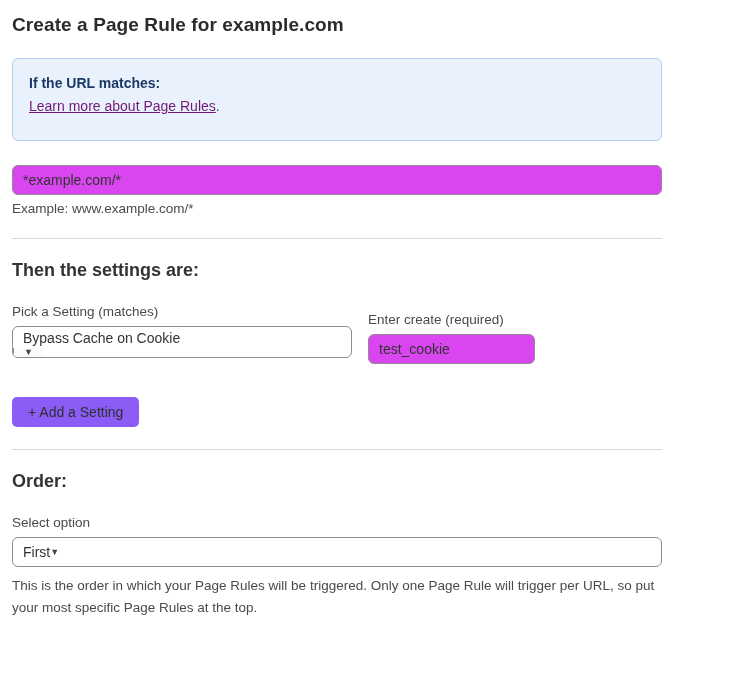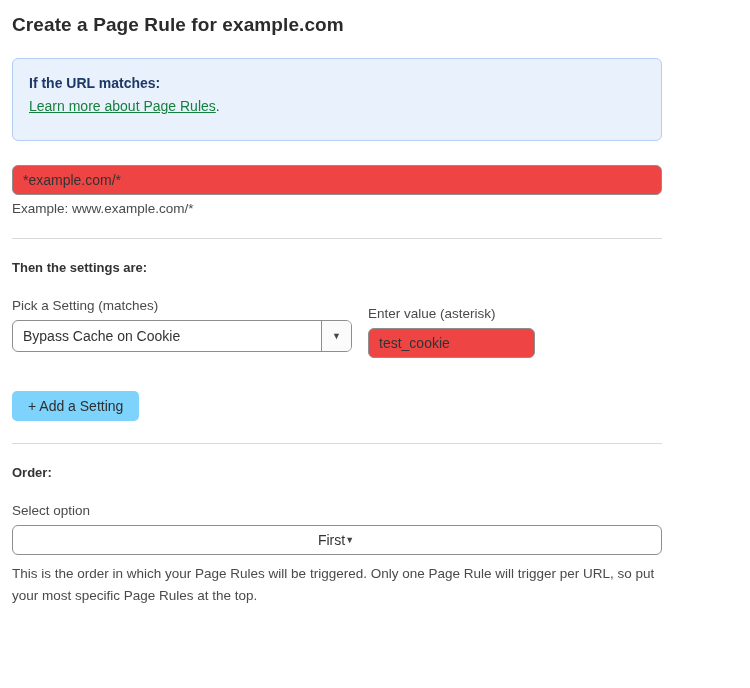--- a/index.html
+++ b/index.html
@@ -31,54 +31,54 @@
     line-height: 23px;
     color: #25477c;
     margin-bottom: 24px;
   }
   .info-box .info-heading {
     font-weight: bold;
     color: #1c3866;
   }
   .info-box .info-body { margin-top: 1px; }
   .info-box a.info-link {
-    color: #15803d;
+    color: #701a75;
     text-decoration: underline;
     cursor: pointer;
   }
   .field-label {
     font-size: 13.5px;
     color: #4a4a4a;
     margin-bottom: 7px;
   }
   input.text-input {
     display: block;
     width: 100%;
     height: 30px;
     border: 1px solid #8e8e8e;
     border-radius: 6px;
     padding: 0 10px;
     font-size: 14px;
     color: #333333;
-    background: #ef4444;
+    background: #d946ef;
     font-family: "Liberation Sans", "DejaVu Sans", sans-serif;
     outline: none;
   }
   .field-helper {
     font-size: 13.5px;
     color: #4a4a4a;
     margin-top: 6px;
   }
   .divider {
     border: none;
     border-top: 1px solid #d9d9d9;
     margin: 22px 0 0 0;
   }
   .section-heading {
-    font-size: 13px;
+    font-size: 18px;
     font-weight: bold;
     color: #333333;
     margin-top: 21px;
   }
   .settings-row {
     display: flex;
     align-items: flex-start;
     margin-top: 23px;
   }
   .setting-group { width: 340px; }
@@ -86,20 +86,21 @@
   .select-combo {
     display: flex;
     align-items: stretch;
     width: 340px;
     height: 32px;
     border: 1px solid #8e8e8e;
     border-radius: 6px;
     background: #ffffff;
     cursor: pointer;
     overflow: hidden;
+    flex-direction: column;
   }
   .combo-value {
     flex: 1;
     display: flex;
     align-items: center;
     padding: 0 10px;
     font-size: 14px;
     color: #333333;
     white-space: nowrap;
   }
@@ -121,28 +122,28 @@
     border: none;
     border-radius: 5px;
     font-size: 14px;
     font-family: "Liberation Sans", "DejaVu Sans", sans-serif;
     cursor: pointer;
     height: 30px;
     padding: 0 16px;
     line-height: 30px;
   }
   .btn-gray {
-    background: #7dd3fc;
+    background: #8b5cf6;
     color: #2f2f2f;
   }
   .add-setting-wrap { margin-top: 33px; }
   .order-select {
     display: flex;
     align-items: center;
-    justify-content: center;
+    justify-content: flex-start;
     width: 100%;
     height: 30px;
     border: 1px solid #8e8e8e;
     border-radius: 6px;
     background: #ffffff;
     padding: 0 12px 0 10px;
     font-size: 14px;
     color: #333333;
     cursor: pointer;
   }
@@ -179,21 +180,21 @@
     <div class="setting-group">
       <div class="field-label">Pick a Setting (matches)</div>
       <div class="select-combo">
         <span class="combo-value">Bypass Cache on Cookie</span>
         <span class="combo-arrow-btn">
           <span class="arrow-glyph">▼</span>
         </span>
       </div>
     </div>
     <div class="value-group">
-      <div class="field-label">Enter value (asterisk)</div>
+      <div class="field-label">Enter create (required)</div>
       <input class="text-input" type="text" value="test_cookie" style="">
     </div>
   </div>
 
   <div class="add-setting-wrap">
     <button class="btn btn-gray">+ Add a Setting</button>
   </div>
 
   <hr class="divider">
 

